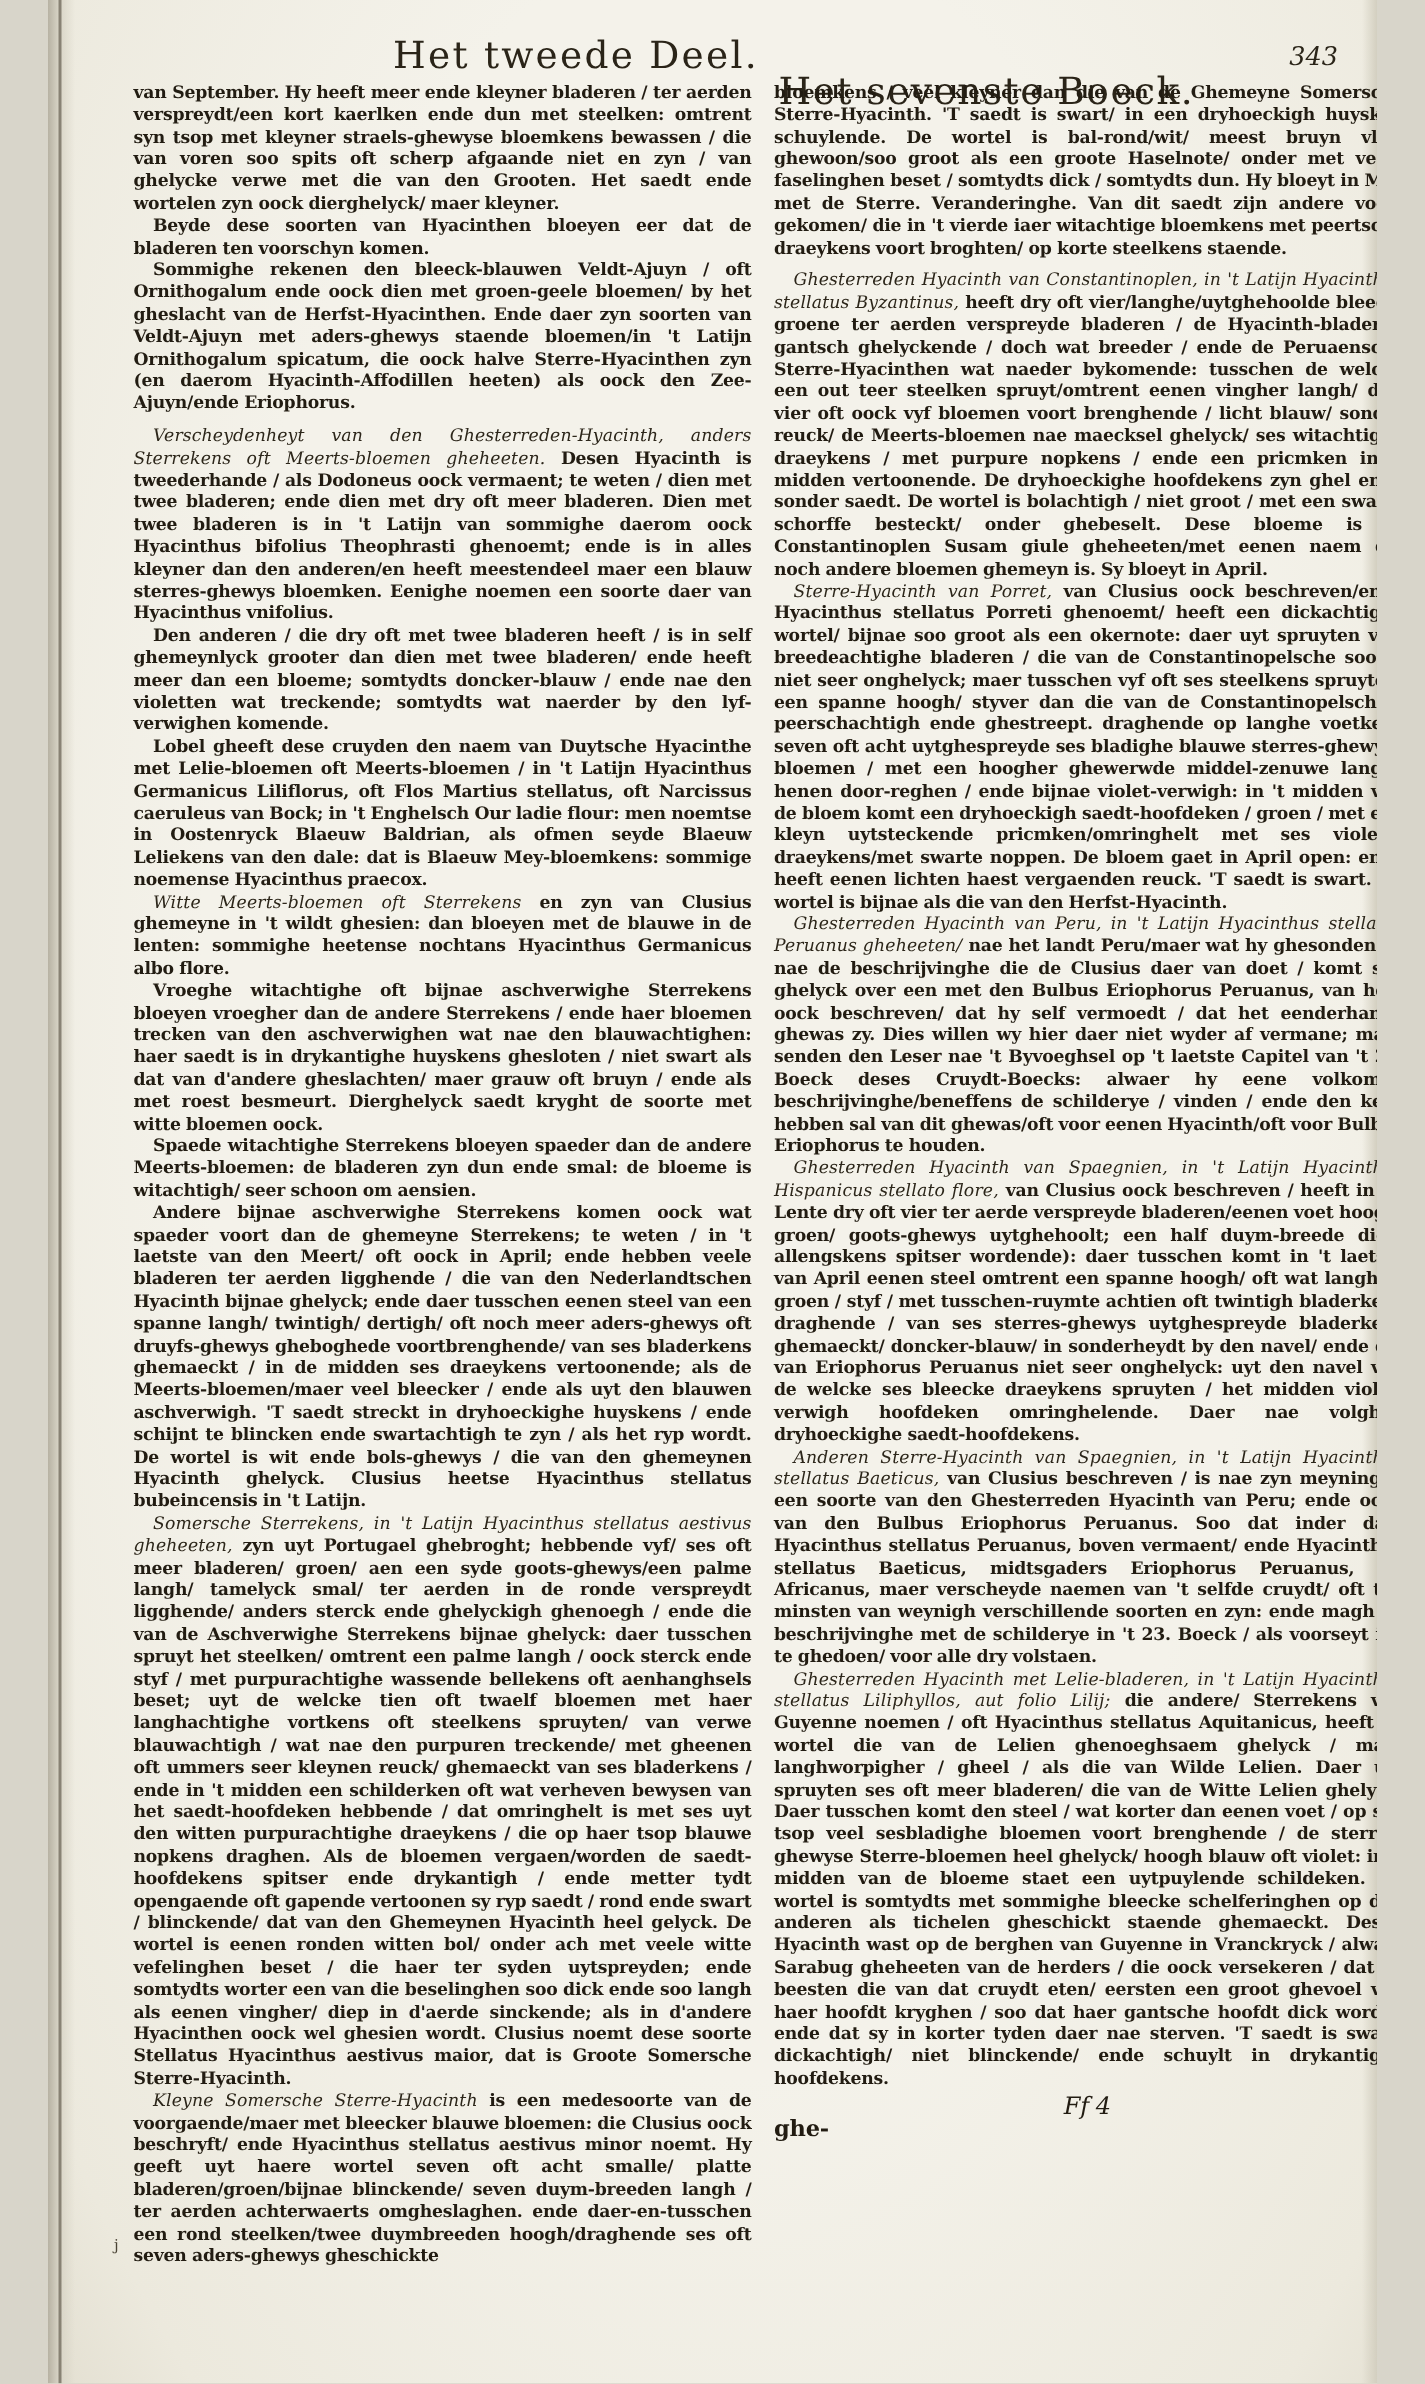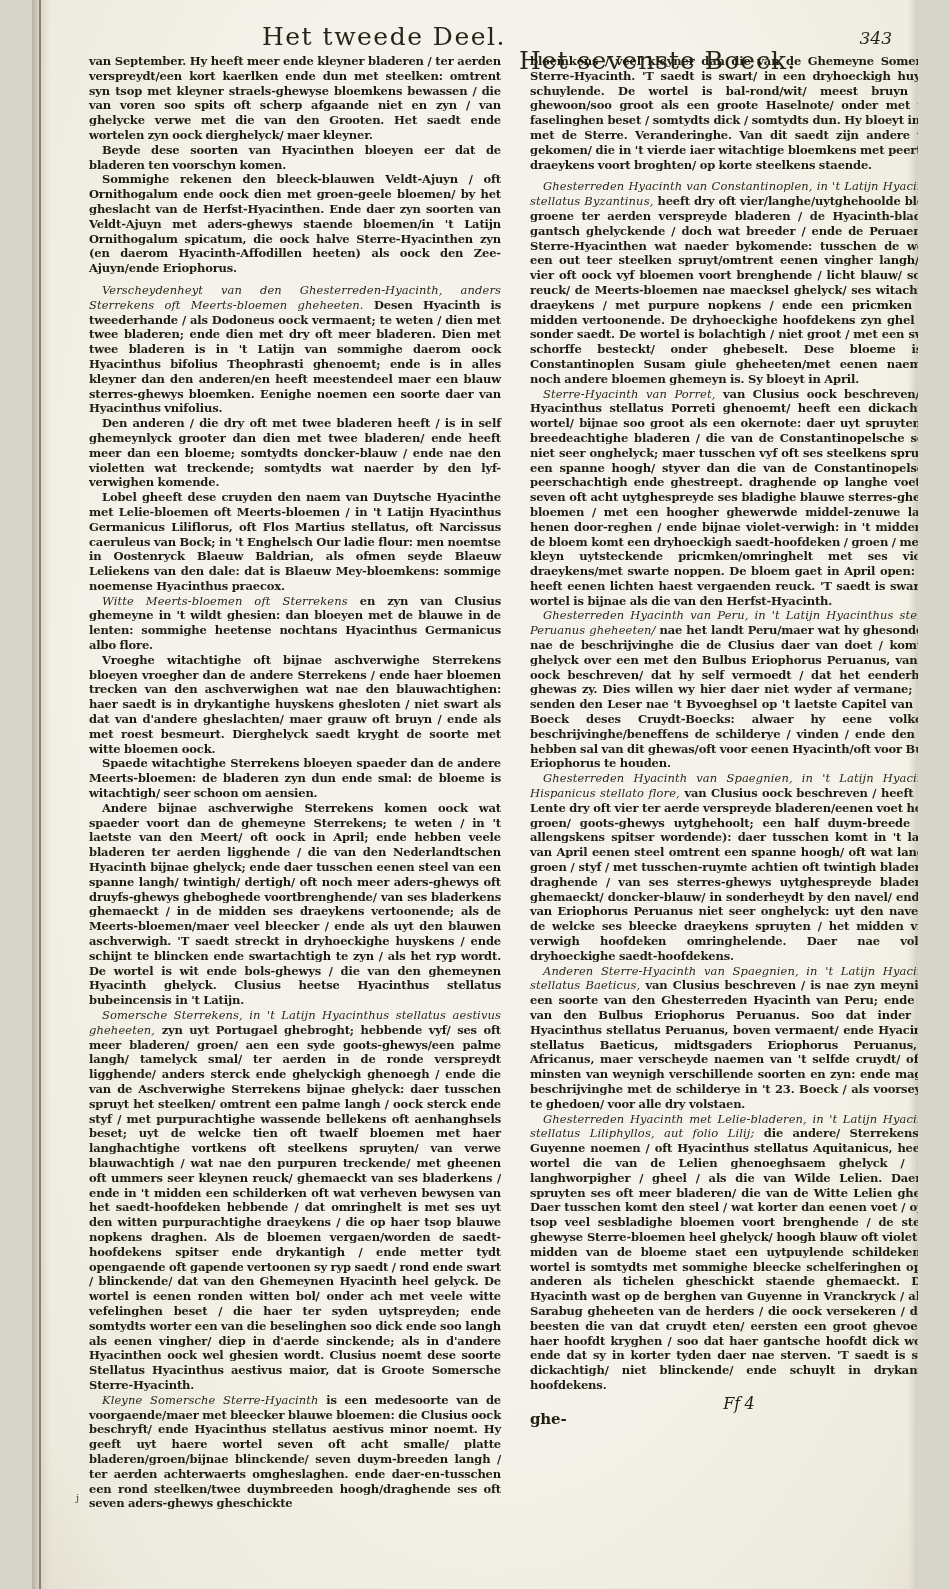--- a/index.html
+++ b/index.html
@@ -32,21 +32,21 @@
   .header-right{
     position:absolute;top:22px;left:487px;
     font-size:25px;letter-spacing:1px;color:#2a2418;margin-top:24px;
   }
   .page-num{
     position:absolute;top:28px;right:26px;
     font-size:17px;font-style:italic;color:#2a2418;
   }
   .columns{
     position:absolute;top:54px;left:57px;
-    display:flex;gap:29px;
+    display:flex;gap:15px;
   }
   .col{
     width:412px;
     text-align:justify;
     font-size:11.5px;
     line-height:14.8px;
     font-weight:700;
     letter-spacing:-0.15px;
     word-spacing:-0.3px;
     color:#221c12;

